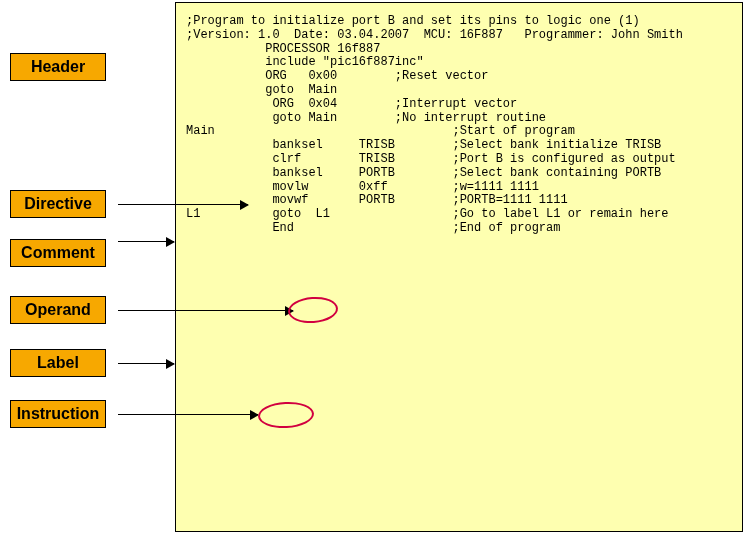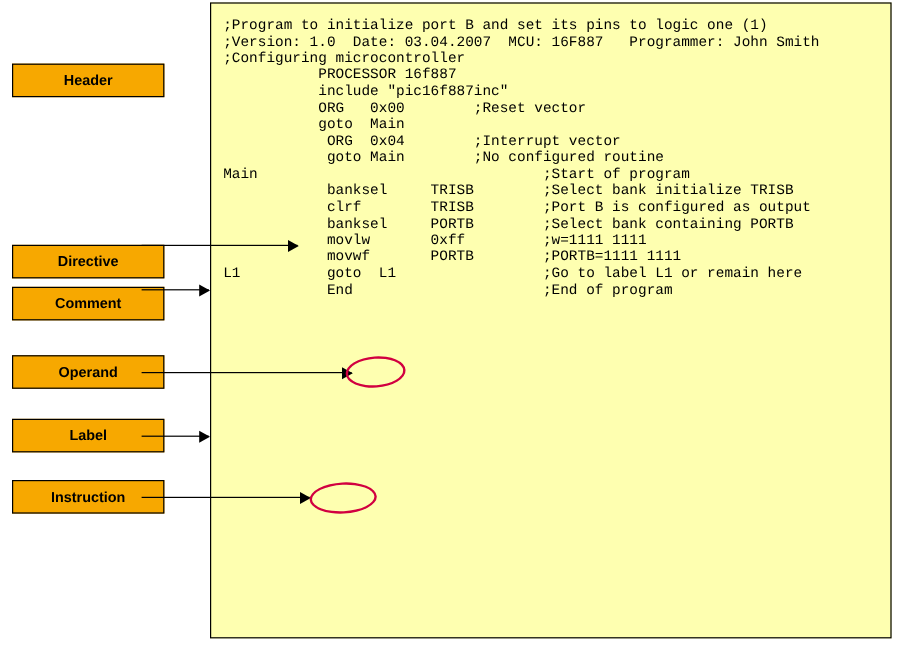--- a/index.html
+++ b/index.html
@@ -28,30 +28,30 @@
   }
   .code-panel pre{
     margin:0;
     font-family:"Courier New",monospace;
     font-size:12px;
     white-space:pre;
   }
   .tag{
     position:absolute;
     left:10px;
-    width:127px;
+    width:96px;
     height:28px;
     background:#f7a800;
     border:1px solid #000;
     box-sizing:border-box;
     display:flex;
     align-items:center;
     justify-content:center;
     font-family:Arial,Helvetica,sans-serif;
-    font-size:12px;
+    font-size:16px;
     font-weight:700;
     color:#000;
   }
   .arrow{
     position:absolute;
     height:1px;
     background:#000;
   }
   .arrow::after{
     content:"";
@@ -72,46 +72,45 @@
   }
 </style>
 </head>
 <body>
 
 <div class="code-panel">
 <pre>;Program to initialize port B and set its pins to logic one (1)</pre>
 <pre></pre>
 <pre>;Version: 1.0  Date: 03.04.2007  MCU: 16F887   Programmer: John Smith</pre>
 <pre></pre>
-<pre>;Configuring microcontroller</pre>
 <pre></pre>
 <pre>           PROCESSOR 16f887</pre>
 <pre>           include "pic16f887inc"</pre>
 <pre></pre>
 <pre></pre>
 <pre></pre>
 <pre>           ORG   0x00        ;Reset vector</pre>
 <pre>           goto  Main</pre>
 <pre></pre>
 <pre>            ORG  0x04        ;Interrupt vector</pre>
-<pre>            goto Main        ;No configured routine</pre>
+<pre>            goto Main        ;No interrupt routine</pre>
 <pre></pre>
 <pre>Main                                 ;Start of program</pre>
 <pre>            banksel     TRISB        ;Select bank initialize TRISB</pre>
 <pre>            clrf        TRISB        ;Port B is configured as output</pre>
 <pre>            banksel     PORTB        ;Select bank containing PORTB</pre>
 <pre>            movlw       0xff         ;w=1111 1111</pre>
 <pre>            movwf       PORTB        ;PORTB=1111 1111</pre>
 <pre>L1          goto  L1                 ;Go to label L1 or remain here</pre>
 <pre></pre>
 <pre>            End                      ;End of program</pre>
 </div>
 
 <div class="tag" style="top:53px">Header</div>
-<div class="tag" style="top:204px">Directive</div>
+<div class="tag" style="top:190px">Directive</div>
 <div class="tag" style="top:239px">Comment</div>
 <div class="tag" style="top:296px">Operand</div>
 <div class="tag" style="top:349px">Label</div>
 <div class="tag" style="top:400px">Instruction</div>
 
 <div class="arrow" style="left:118px;top:204px;width:130px"></div>
 <div class="arrow" style="left:118px;top:241px;width:56px"></div>
 <div class="arrow" style="left:118px;top:310px;width:175px"></div>
 <div class="arrow" style="left:118px;top:363px;width:56px"></div>
 <div class="arrow" style="left:118px;top:414px;width:140px"></div>

